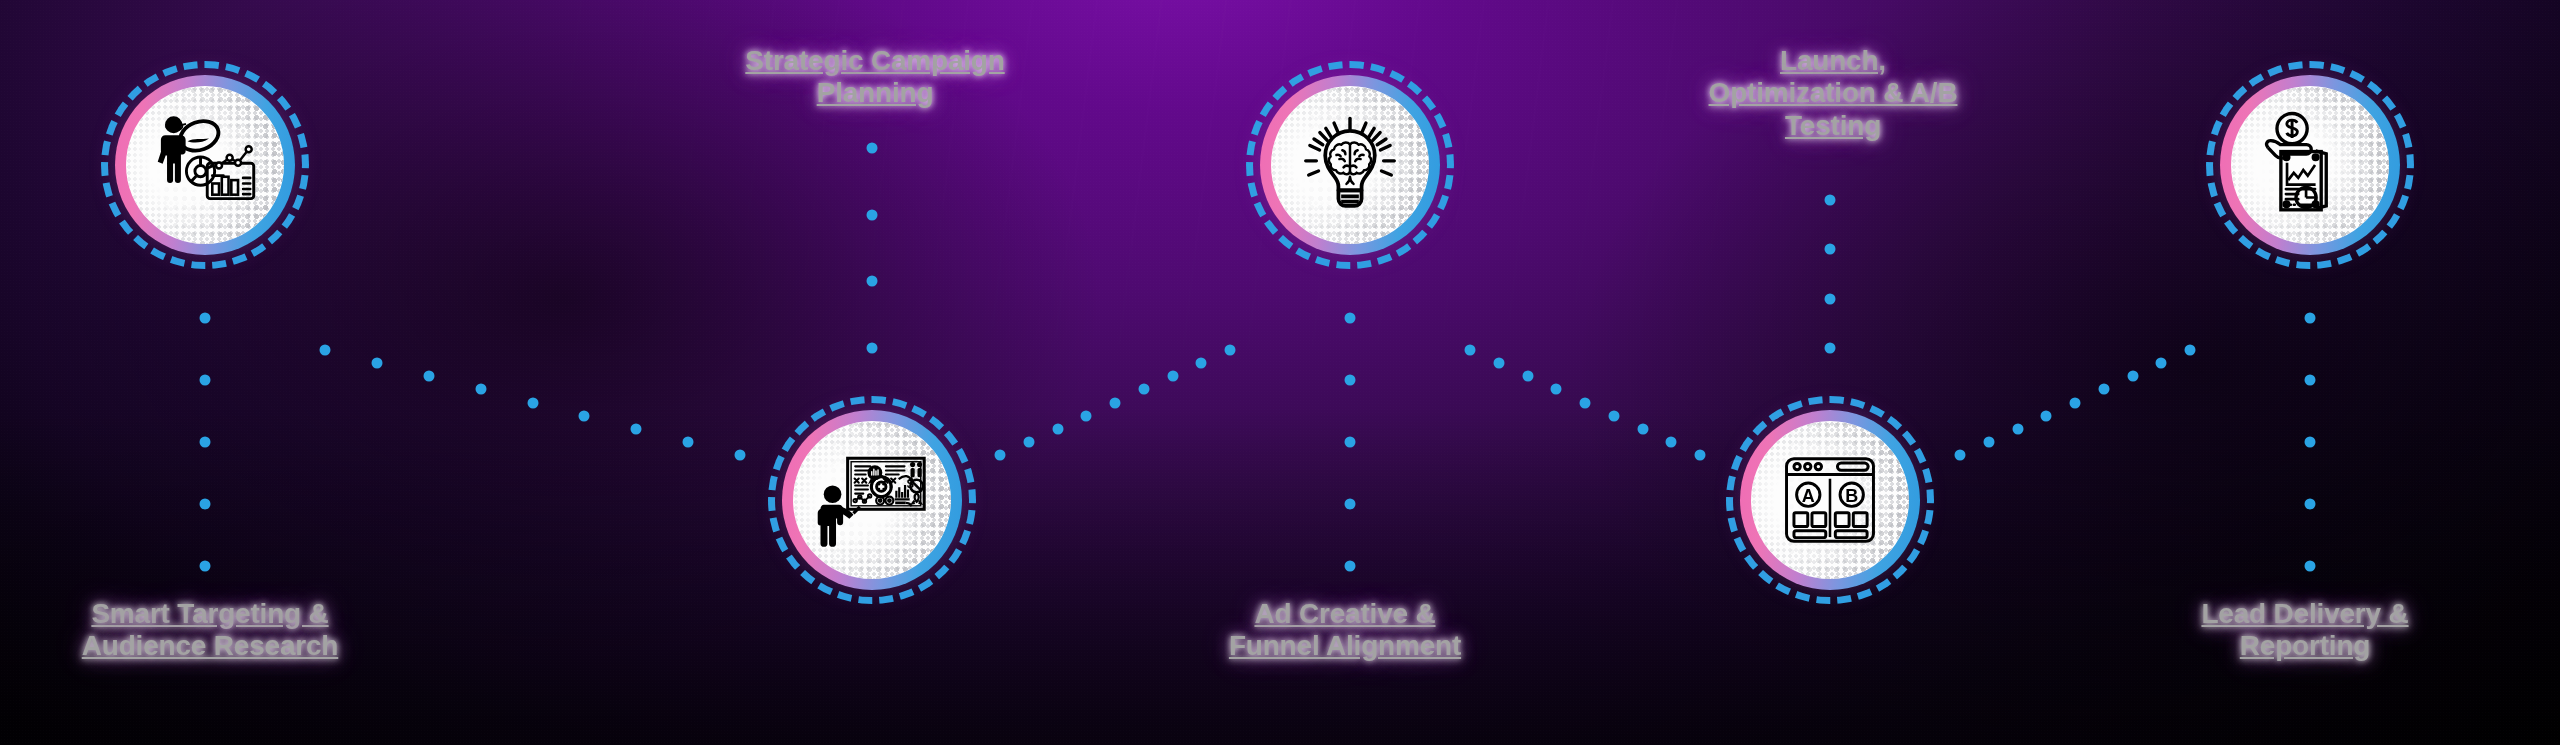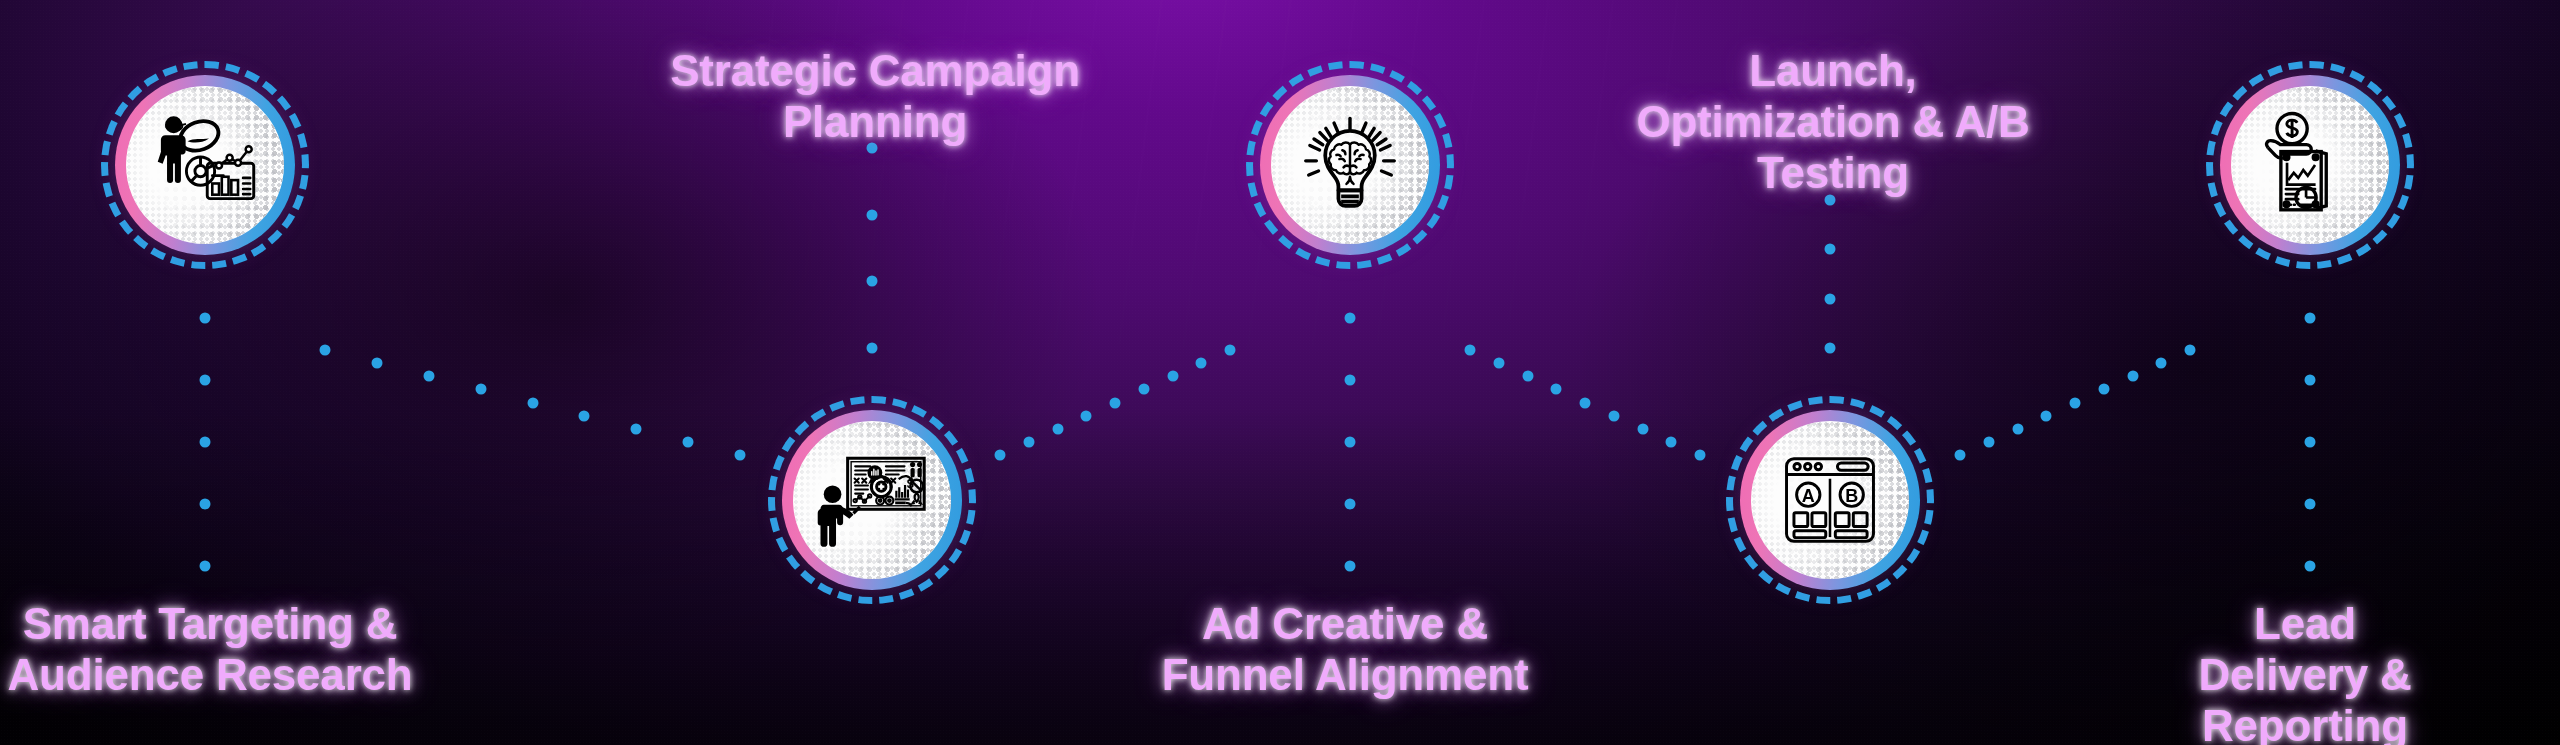--- a/index.html
+++ b/index.html
@@ -108,32 +108,33 @@
   }
   .icon-wrap {
     position:absolute; inset:0;
     display:flex; align-items:center; justify-content:center;
   }
   .icon-wrap svg { display:block; }
 
   
   .label {
     position:absolute;
-    color:#f0abfc;
+    color:#a3a3a3;
     font-weight:bold;
-    font-size:44px;
+    font-size:28px;
     line-height:1.16;
     letter-spacing:-.2px;
     text-align:center;
     white-space:pre-line;
     text-shadow:
       0 0 6px rgba(255,255,255,.95),
       0 0 16px rgba(236,170,255,.65),
       0 0 30px rgba(190,110,230,.45);
     transform:translateX(-50%);
+    text-decoration:underline;
   }
 
   
   .dot {
     position:absolute;
     width:11px; height:11px;
     border-radius:50%;
     background:#2AA3E4;
     transform:translate(-50%,-50%);
   }

